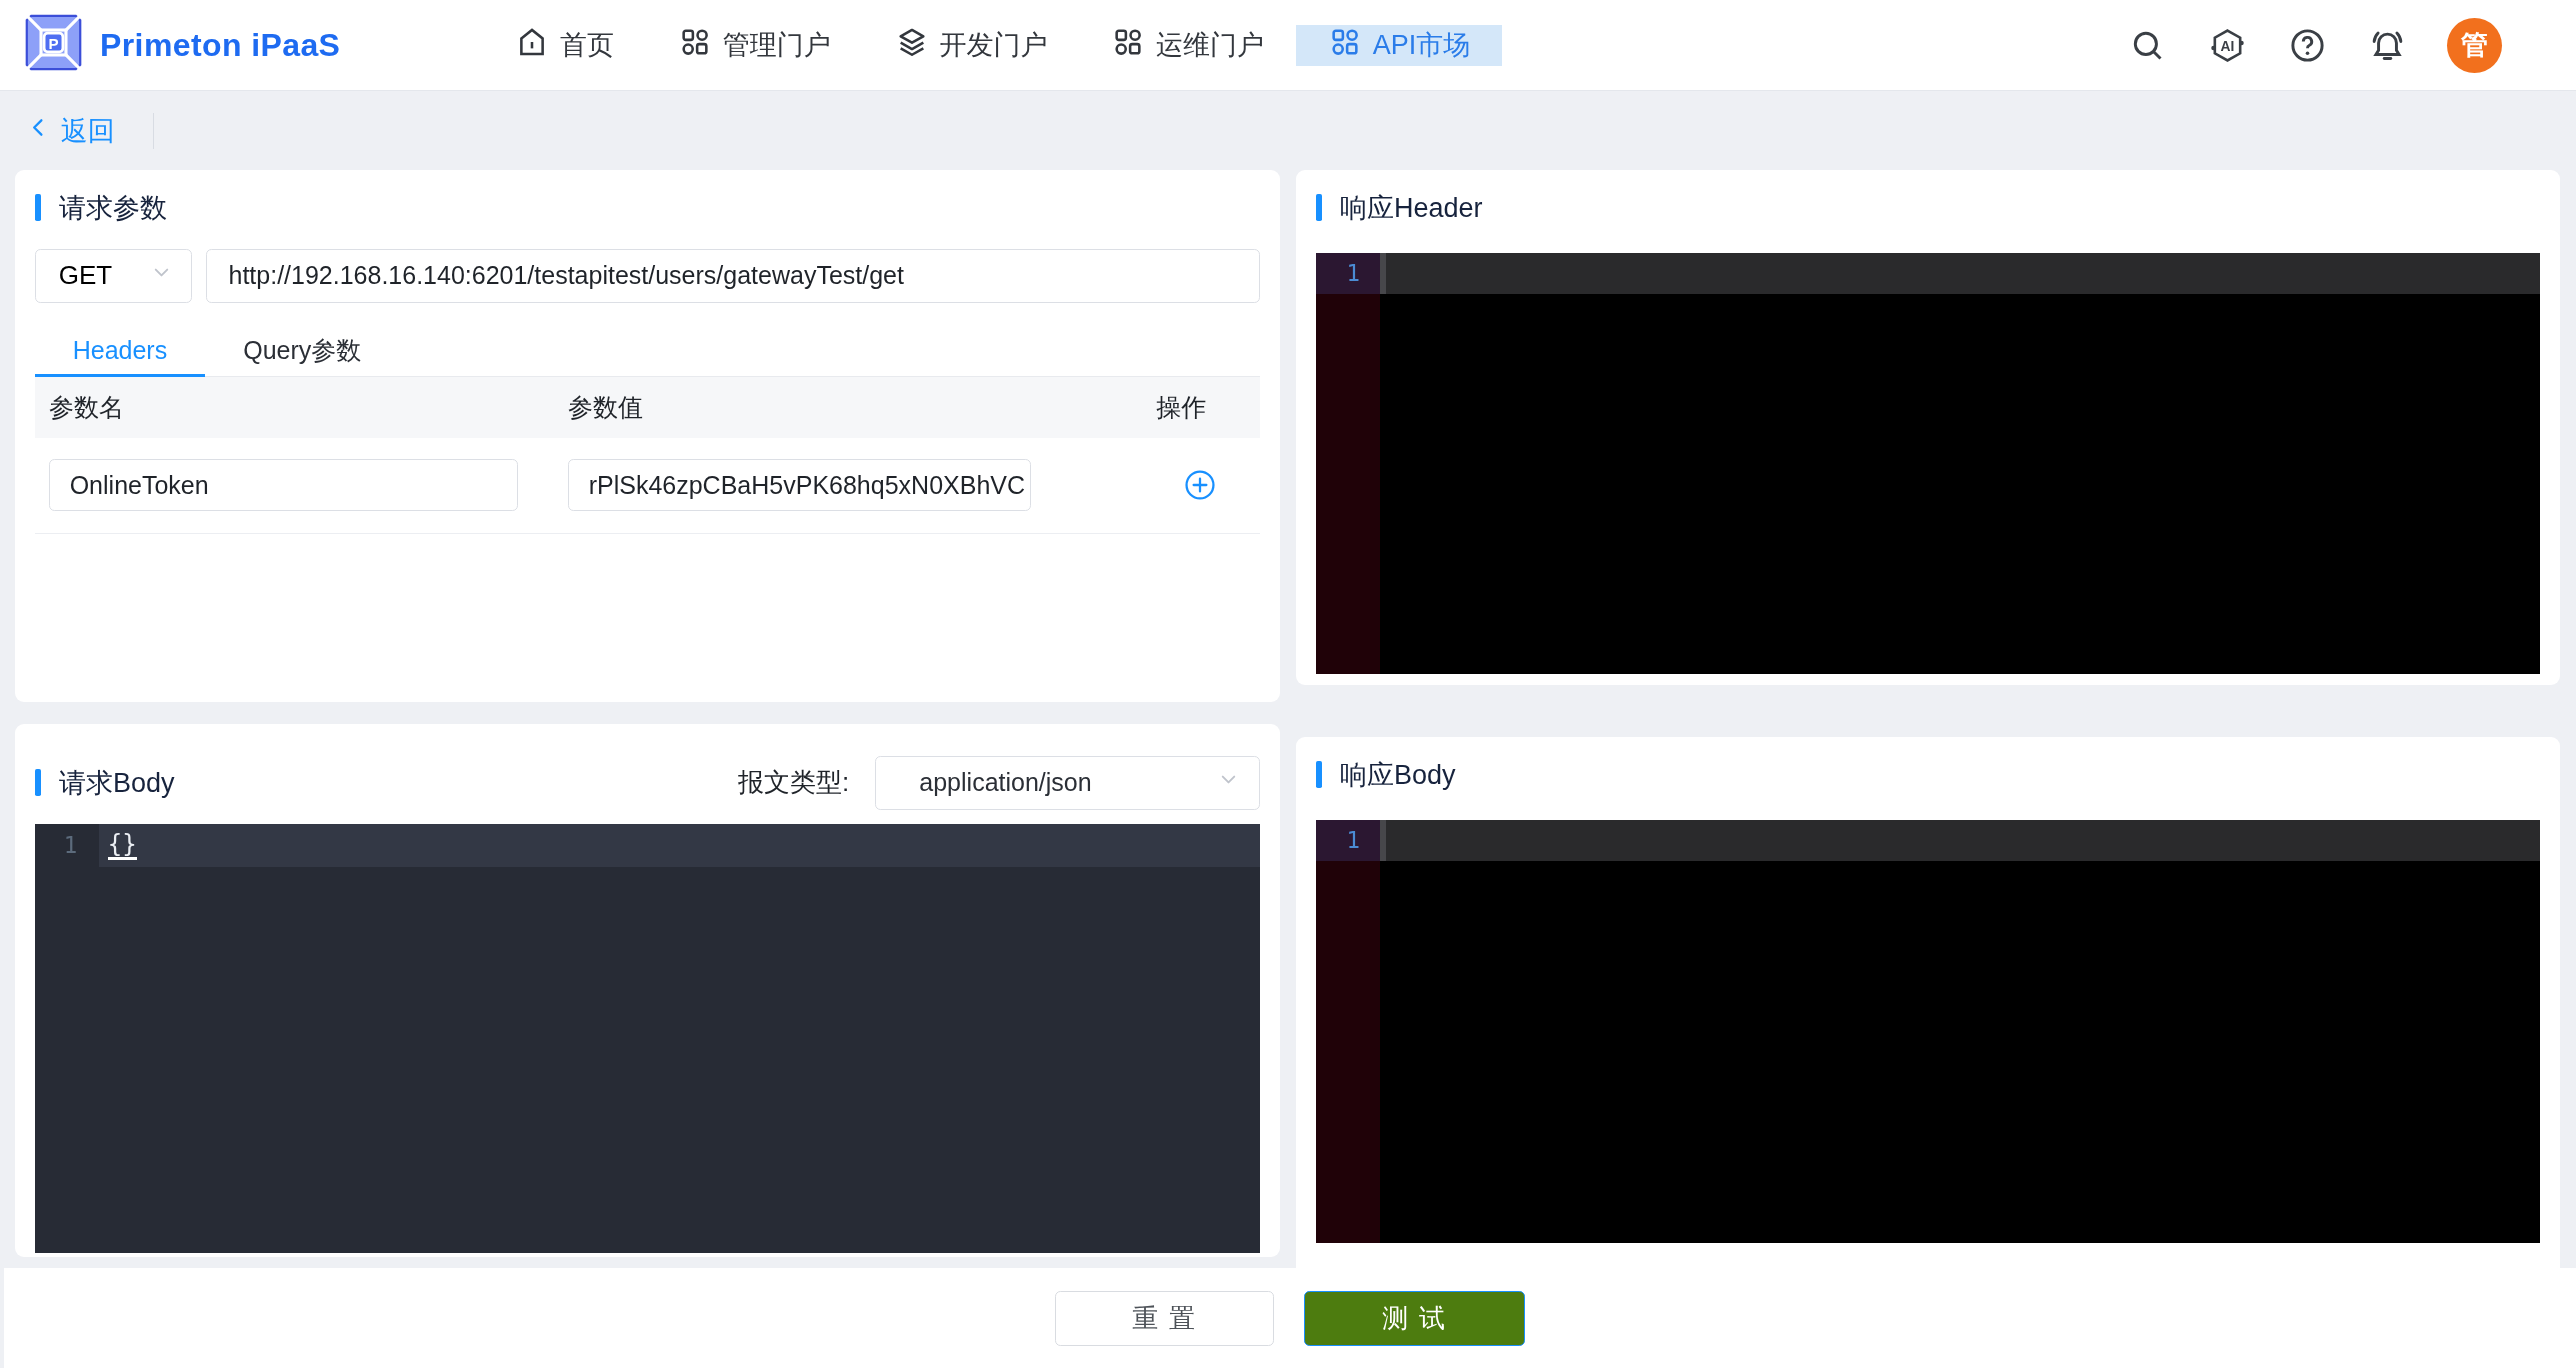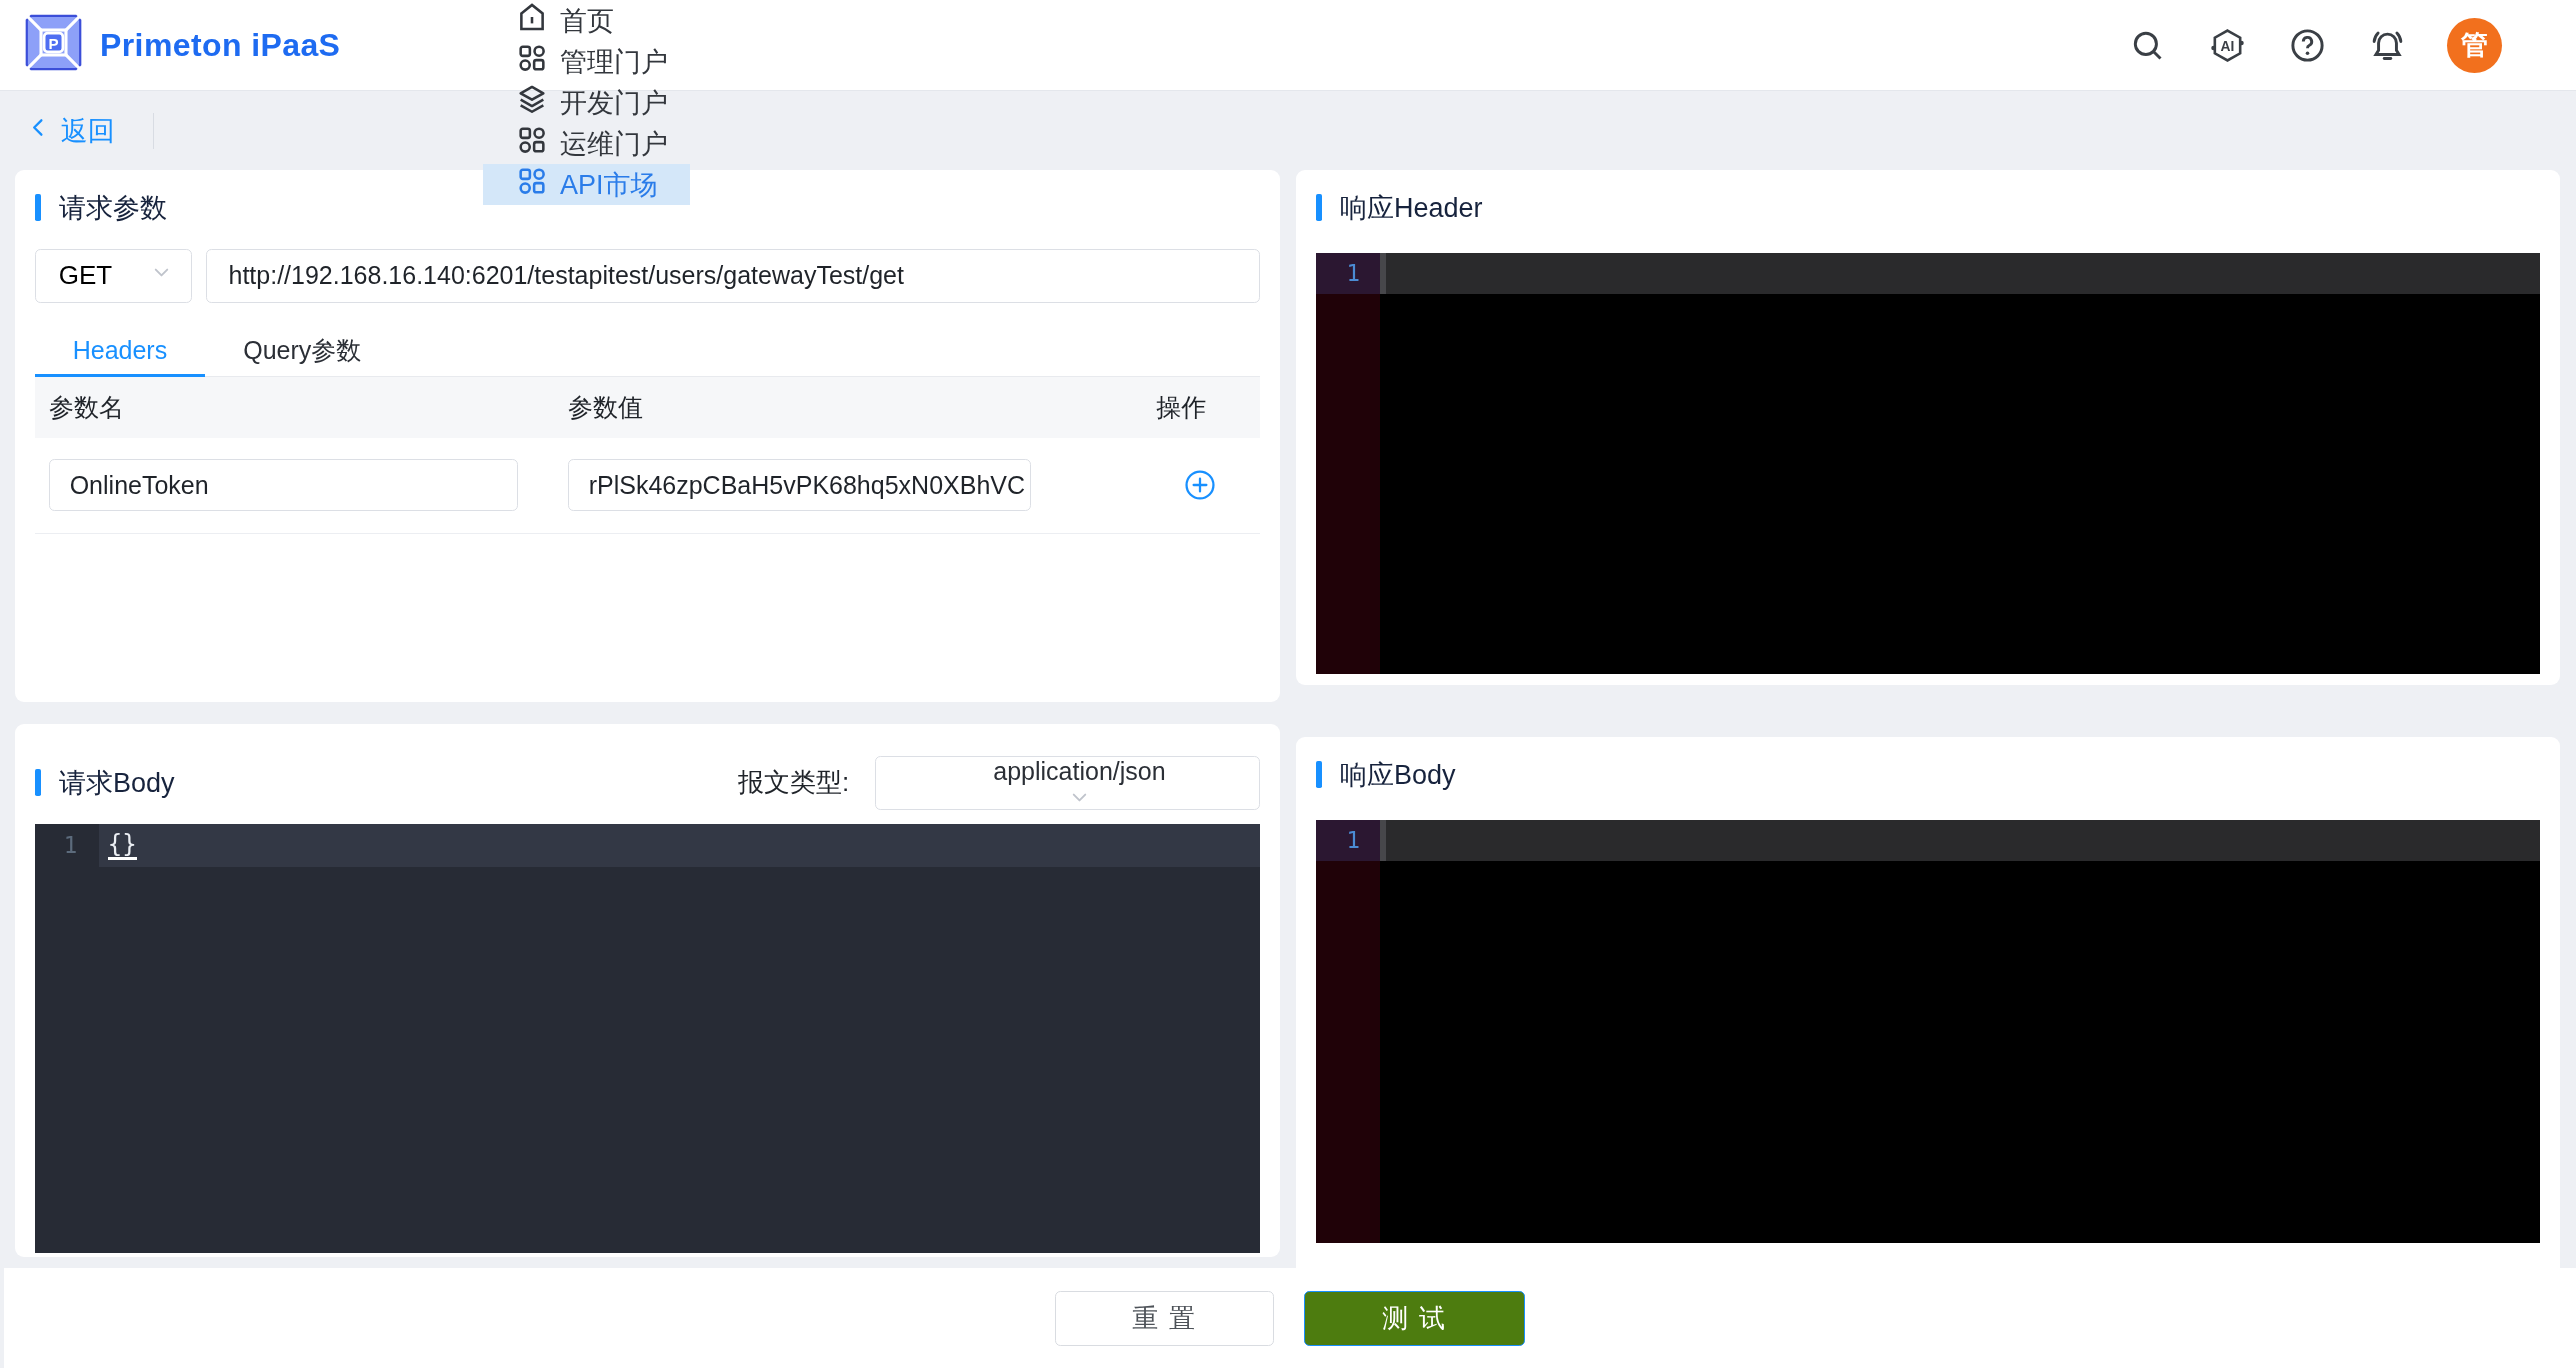--- a/index.html
+++ b/index.html
@@ -8,21 +8,21 @@
     font-family:"Liberation Sans","DejaVu Sans",sans-serif;
     background:#eef0f4; color:#1f2329; font-size:25px;
   }
   
   .navbar {
     height:91px; background:#ffffff; display:flex; align-items:stretch;
     border-bottom:1.8px solid #e4e7ec; position:relative; z-index:5;
   }
   .brand { display:flex; align-items:center; gap:18px; padding-left:25px; }
   .brand-name { font-size:32px; font-weight:bold; color:#1e6bf1; letter-spacing:0.4px; }
-  .nav-menu { display:flex; align-items:flex-start; margin-left:143px;flex-direction:column; }
+  .nav-menu { display:flex; align-items:center; margin-left:143px; }
   .nav-item {
     display:flex; align-items:center; gap:10.7px; padding:0 32px;
     font-size:27px; color:#33373d; cursor:pointer; white-space:nowrap;
   }
   .nav-item svg { width:34px; height:34px; stroke:#33373d; }
   .nav-item.active { background:#d4e7f9; color:#2a7ce9; }
   .nav-item.active svg { stroke:#2a7ce9; }
   .nav-right { margin-left:auto; display:flex; align-items:center; gap:39px; padding-right:74px; }
   .nav-icon-btn { width:41px; height:41px; display:flex; align-items:center; justify-content:center; cursor:pointer; }
   .nav-icon-btn svg { width:39px; height:39px; stroke:#3a3f45; }
@@ -91,21 +91,21 @@
   .row-col2 { flex:1; }
   .row-col3 { width:179px; display:flex; justify-content:flex-end; padding-right:43px; }
   .plus-btn { width:34px; height:34px; cursor:pointer; }
   .plus-btn svg { width:34px; height:34px; stroke:#1890ff; }
   
   .req-body-head { display:flex; align-items:center; justify-content:space-between; margin-top:10.7px; }
   .type-group { display:flex; align-items:center; gap:26px; }
   .type-label { font-size:26px; color:#1f2329; }
   .type-select {
     width:385px; height:54px; border:1.8px solid #dcdfe5; border-radius:5.4px;
-    display:flex; align-items:center; justify-content:space-between; padding:0 19.7px 0 43px; cursor:pointer;flex-direction:column;
+    display:flex; align-items:center; justify-content:space-between; padding:0 19.7px 0 43px; cursor:pointer;
   }
   .type-select .val { font-size:25px; color:#2b2f36; }
   .req-editor {
     margin-top:14.3px; height:429px; background:#272b35; font-family:"DejaVu Sans Mono",monospace;
     font-size:24px; overflow:hidden;
   }
   .qe-line { display:flex; height:43px; align-items:stretch; }
   .qe-gutter {
     width:64px; color:#5c6b7c; text-align:right; padding-right:21.5px;
     display:flex; align-items:center; justify-content:flex-end; font-size:22.4px;

